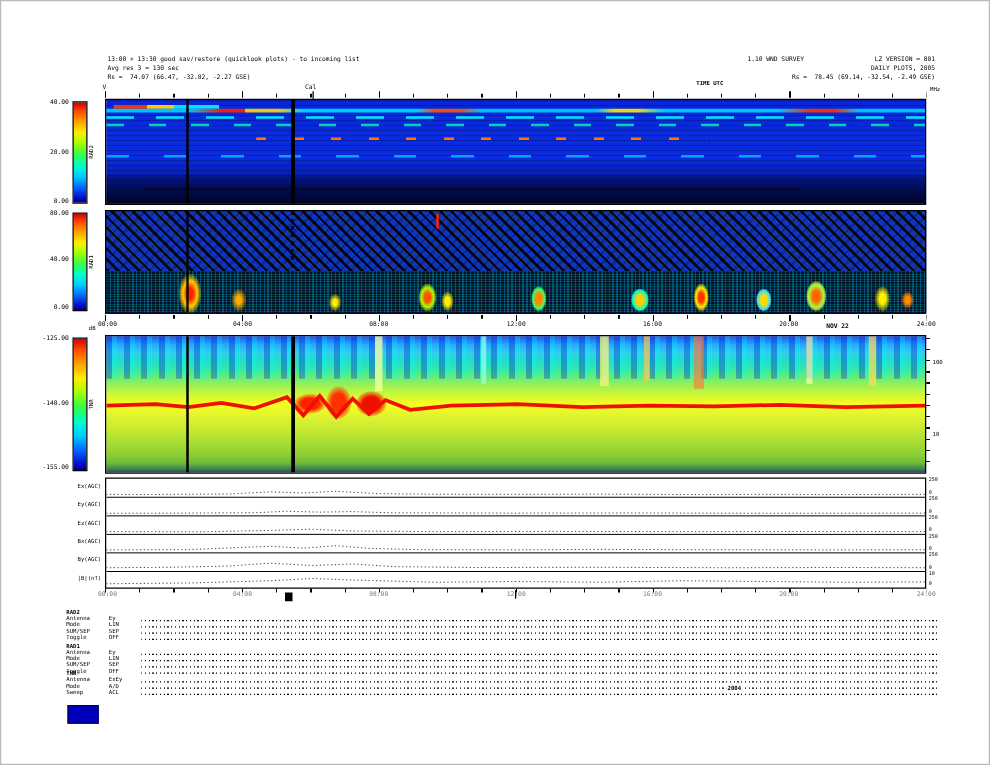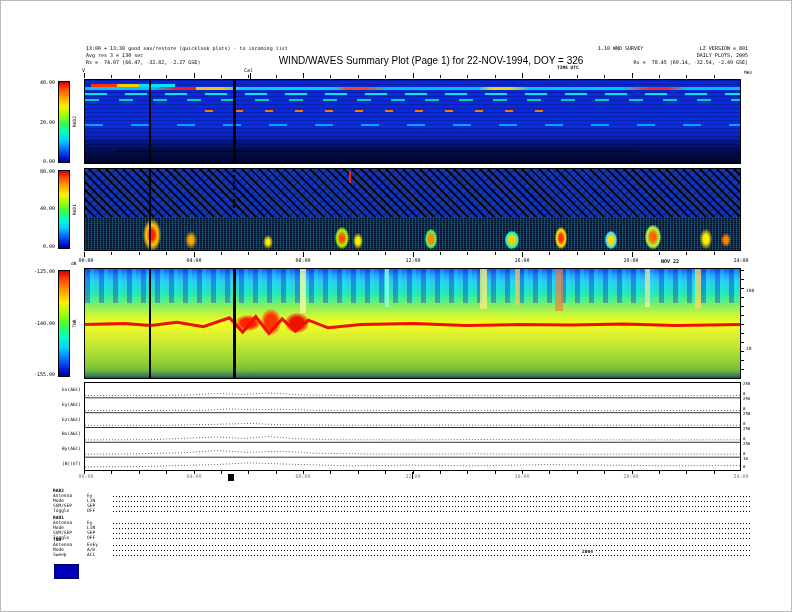--- a/index.html
+++ b/index.html
@@ -36,21 +36,20 @@
 
   <div class="abs t5" style="left:85px;top:44px;">13:00 + 13:30 good sav/restore (quicklook plots) - to incoming list</div>
   <div class="abs t5" style="left:85px;top:51px;">Avg res 3 = 130 sec</div>
   <div class="abs t5" style="left:85px;top:58px;">Rs =  74.07 (66.47, -32.82, -2.27 GSE)</div>
 
   <div class="abs t5" style="left:597px;top:44px;">1.10 WND SURVEY</div>
   <div class="abs t5 num" style="left:665px;top:44px;width:82px;">LZ VERSION = 801</div>
   <div class="abs t5 num" style="left:625px;top:51px;width:122px;">DAILY PLOTS, 2005</div>
   <div class="abs t5 num" style="left:607px;top:58px;width:140px;">Rs =  78.45 (69.14, -32.54, -2.49 GSE)</div>
 
-  <div class="abs title" style="left:83px;top:54px;width:694px;">WIND/WAVES Summary Plot (Page 1) for 22-NOV-1994, DOY = 326</div>
   <div class="abs t45" style="left:556px;top:64px;font-weight:bold;">TIME UTC</div>
 
   <div class="abs t5" style="left:81px;top:66px;">V</div>
   <div class="abs t5" style="left:243px;top:66px;">Cal</div>
   <div class="abs" style="left:249px;top:72px;width:1px;height:6px;background:#000;"></div>
   <div class="abs t45" style="left:743px;top:69px;">MHz</div>
 
   <div class="xticks" style="top:74px;"></div>
   <div class="xticksM" style="top:72px;"></div>
 

